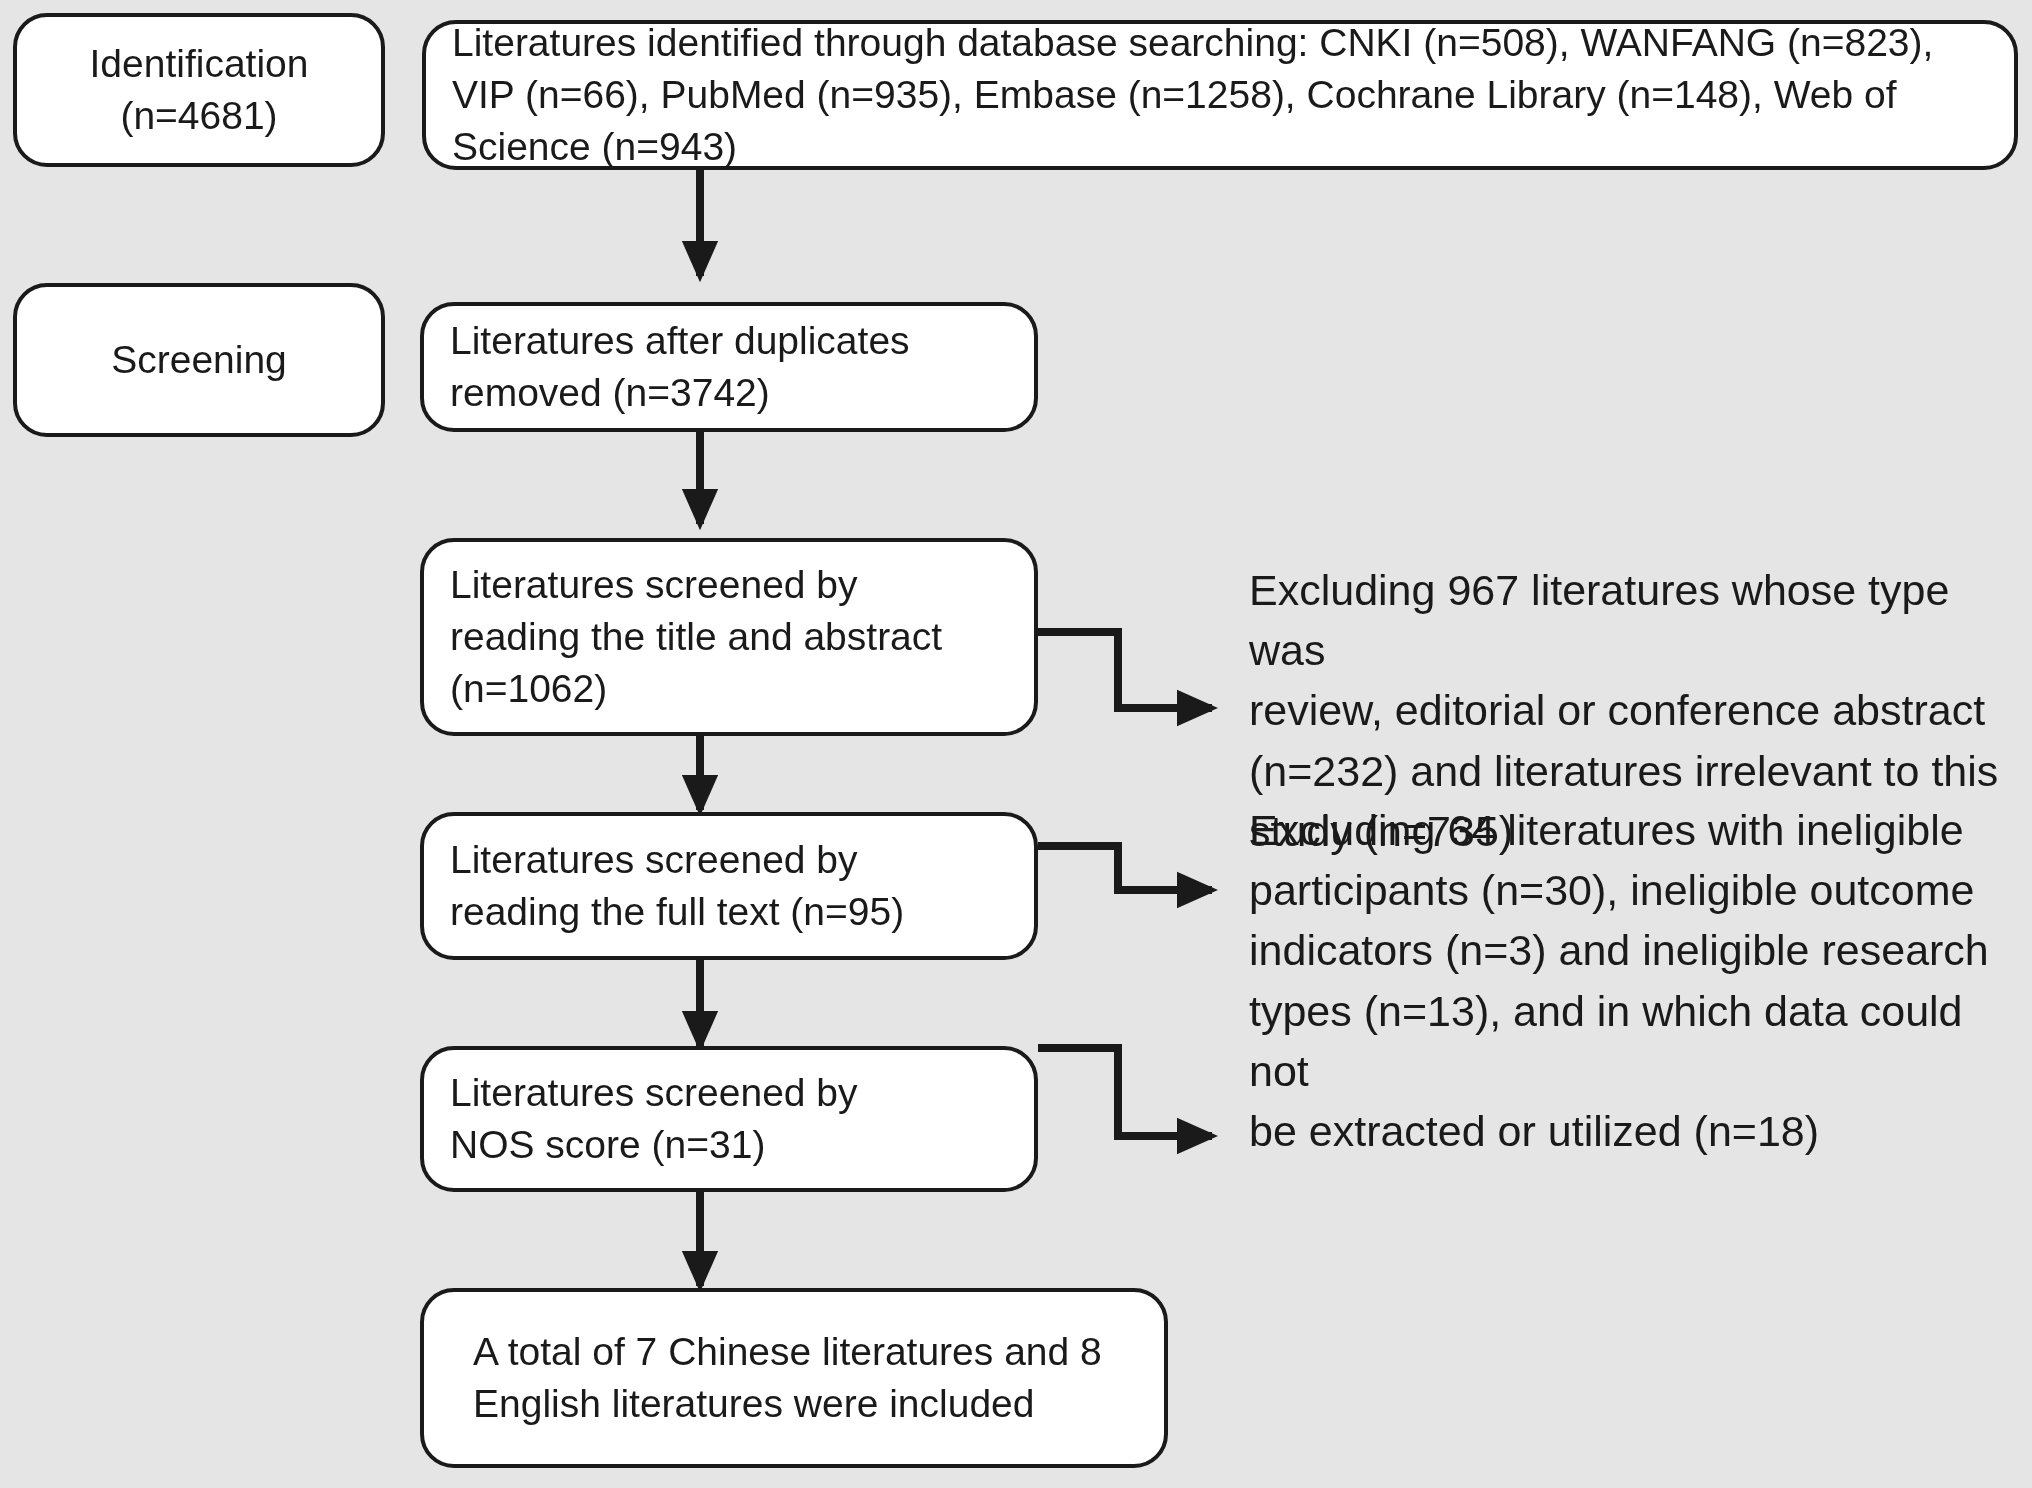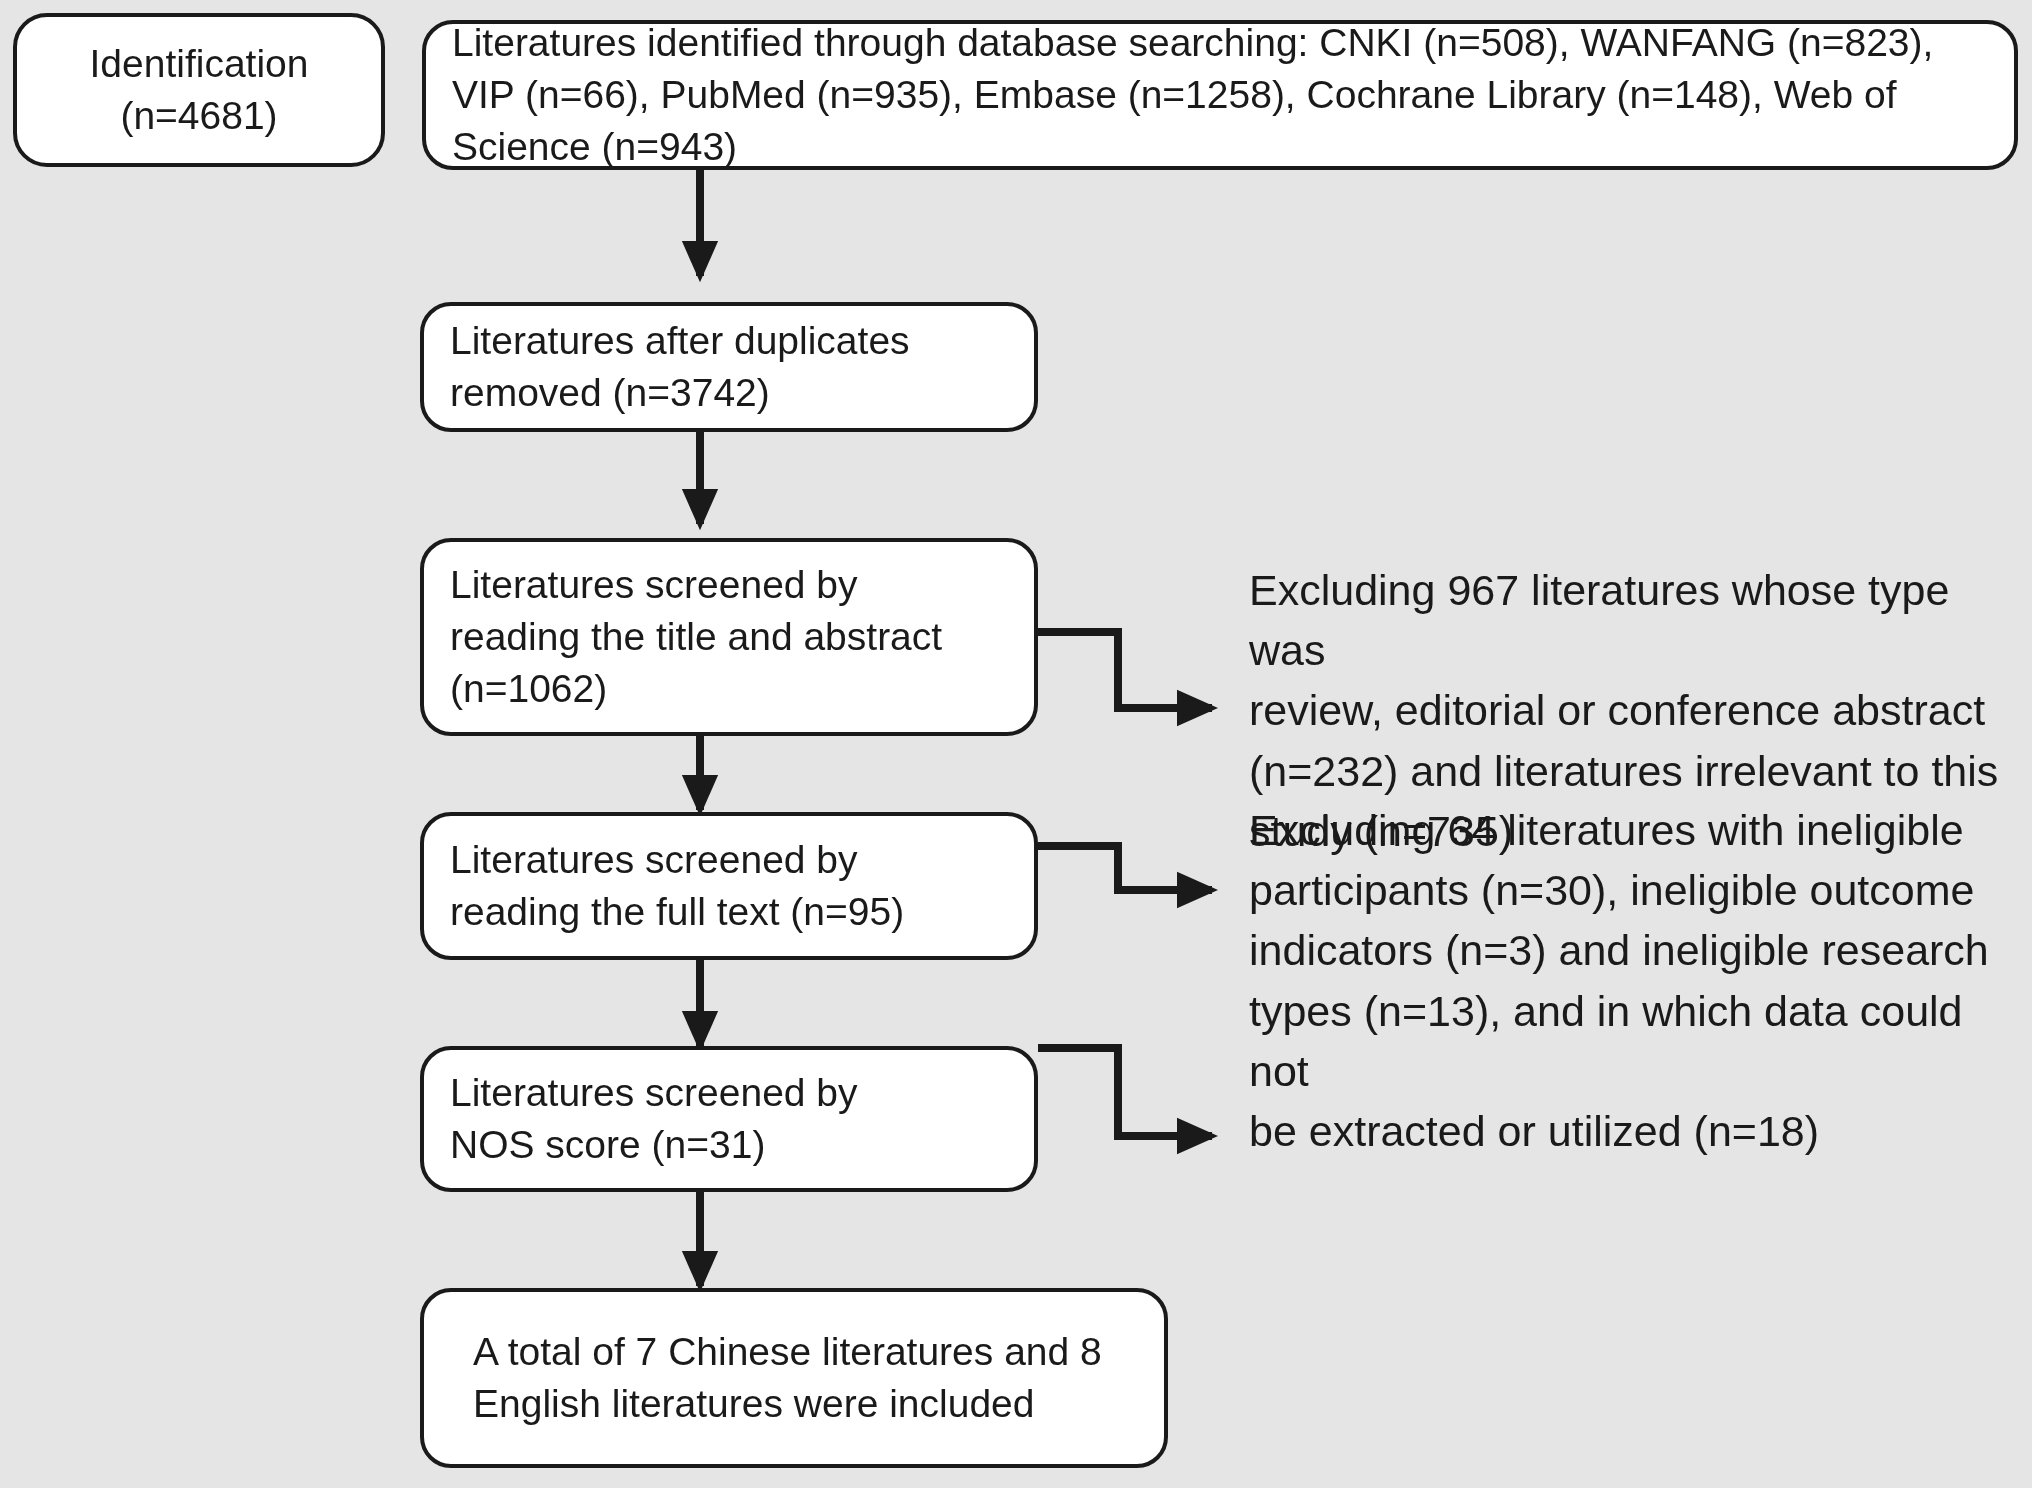--- a/index.html
+++ b/index.html
@@ -18,21 +18,21 @@
   .box {
     position: absolute;
     box-sizing: border-box;
     border: 4px solid #1a1a1a;
     border-radius: 34px;
     background: #ffffff;
     display: flex;
     align-items: center;
   }
   .box.center { justify-content: center; text-align: center; }
-  .box.left   { justify-content: flex-start; text-align: left; border-radius: 31px; }
+  .box.left   { justify-content: flex-start; text-align: left; }
   .box-text {
     font-size: 39px;
     line-height: 1.34;
     color: #1a1a1a;
     white-space: pre-line;
     padding: 0 26px;
   }
   .stage-text { font-size: 39px; line-height: 1.34; color: #1a1a1a; white-space: pre-line; }
   .side-note {
     position: absolute;
@@ -77,20 +77,23 @@
     <path d="M 1038 846 L 1118 846 L 1118 890 L 1212 890" fill="none" stroke="#1a1a1a" stroke-width="8" marker-end="url(#arrow)"></path>
 
     <path d="M 1038 1048 L 1118 1048 L 1118 1136 L 1212 1136" fill="none" stroke="#1a1a1a" stroke-width="8" marker-end="url(#arrow)"></path>
   </svg>
 
   <div class="box center" style="left:13px; top:13px; width:372px; height:154px;">
     <span class="stage-text">Identification
 (n=4681)</span>
   </div>
 
+  <div class="box center" style="left:13px; top:283px; width:372px; height:154px;">
+    <span class="stage-text">Screening</span>
+  </div>
 
 
   <div class="box left" style="left:422px; top:20px; width:1596px; height:150px;">
     <span class="box-text">Literatures identified through database searching: CNKI (n=508), WANFANG (n=823), VIP (n=66), PubMed (n=935), Embase (n=1258), Cochrane Library (n=148), Web of Science (n=943)</span>
   </div>
 
   <div class="box left" style="left:420px; top:302px; width:618px; height:130px;">
     <span class="box-text">Literatures after duplicates
 removed (n=3742)</span>
   </div>

